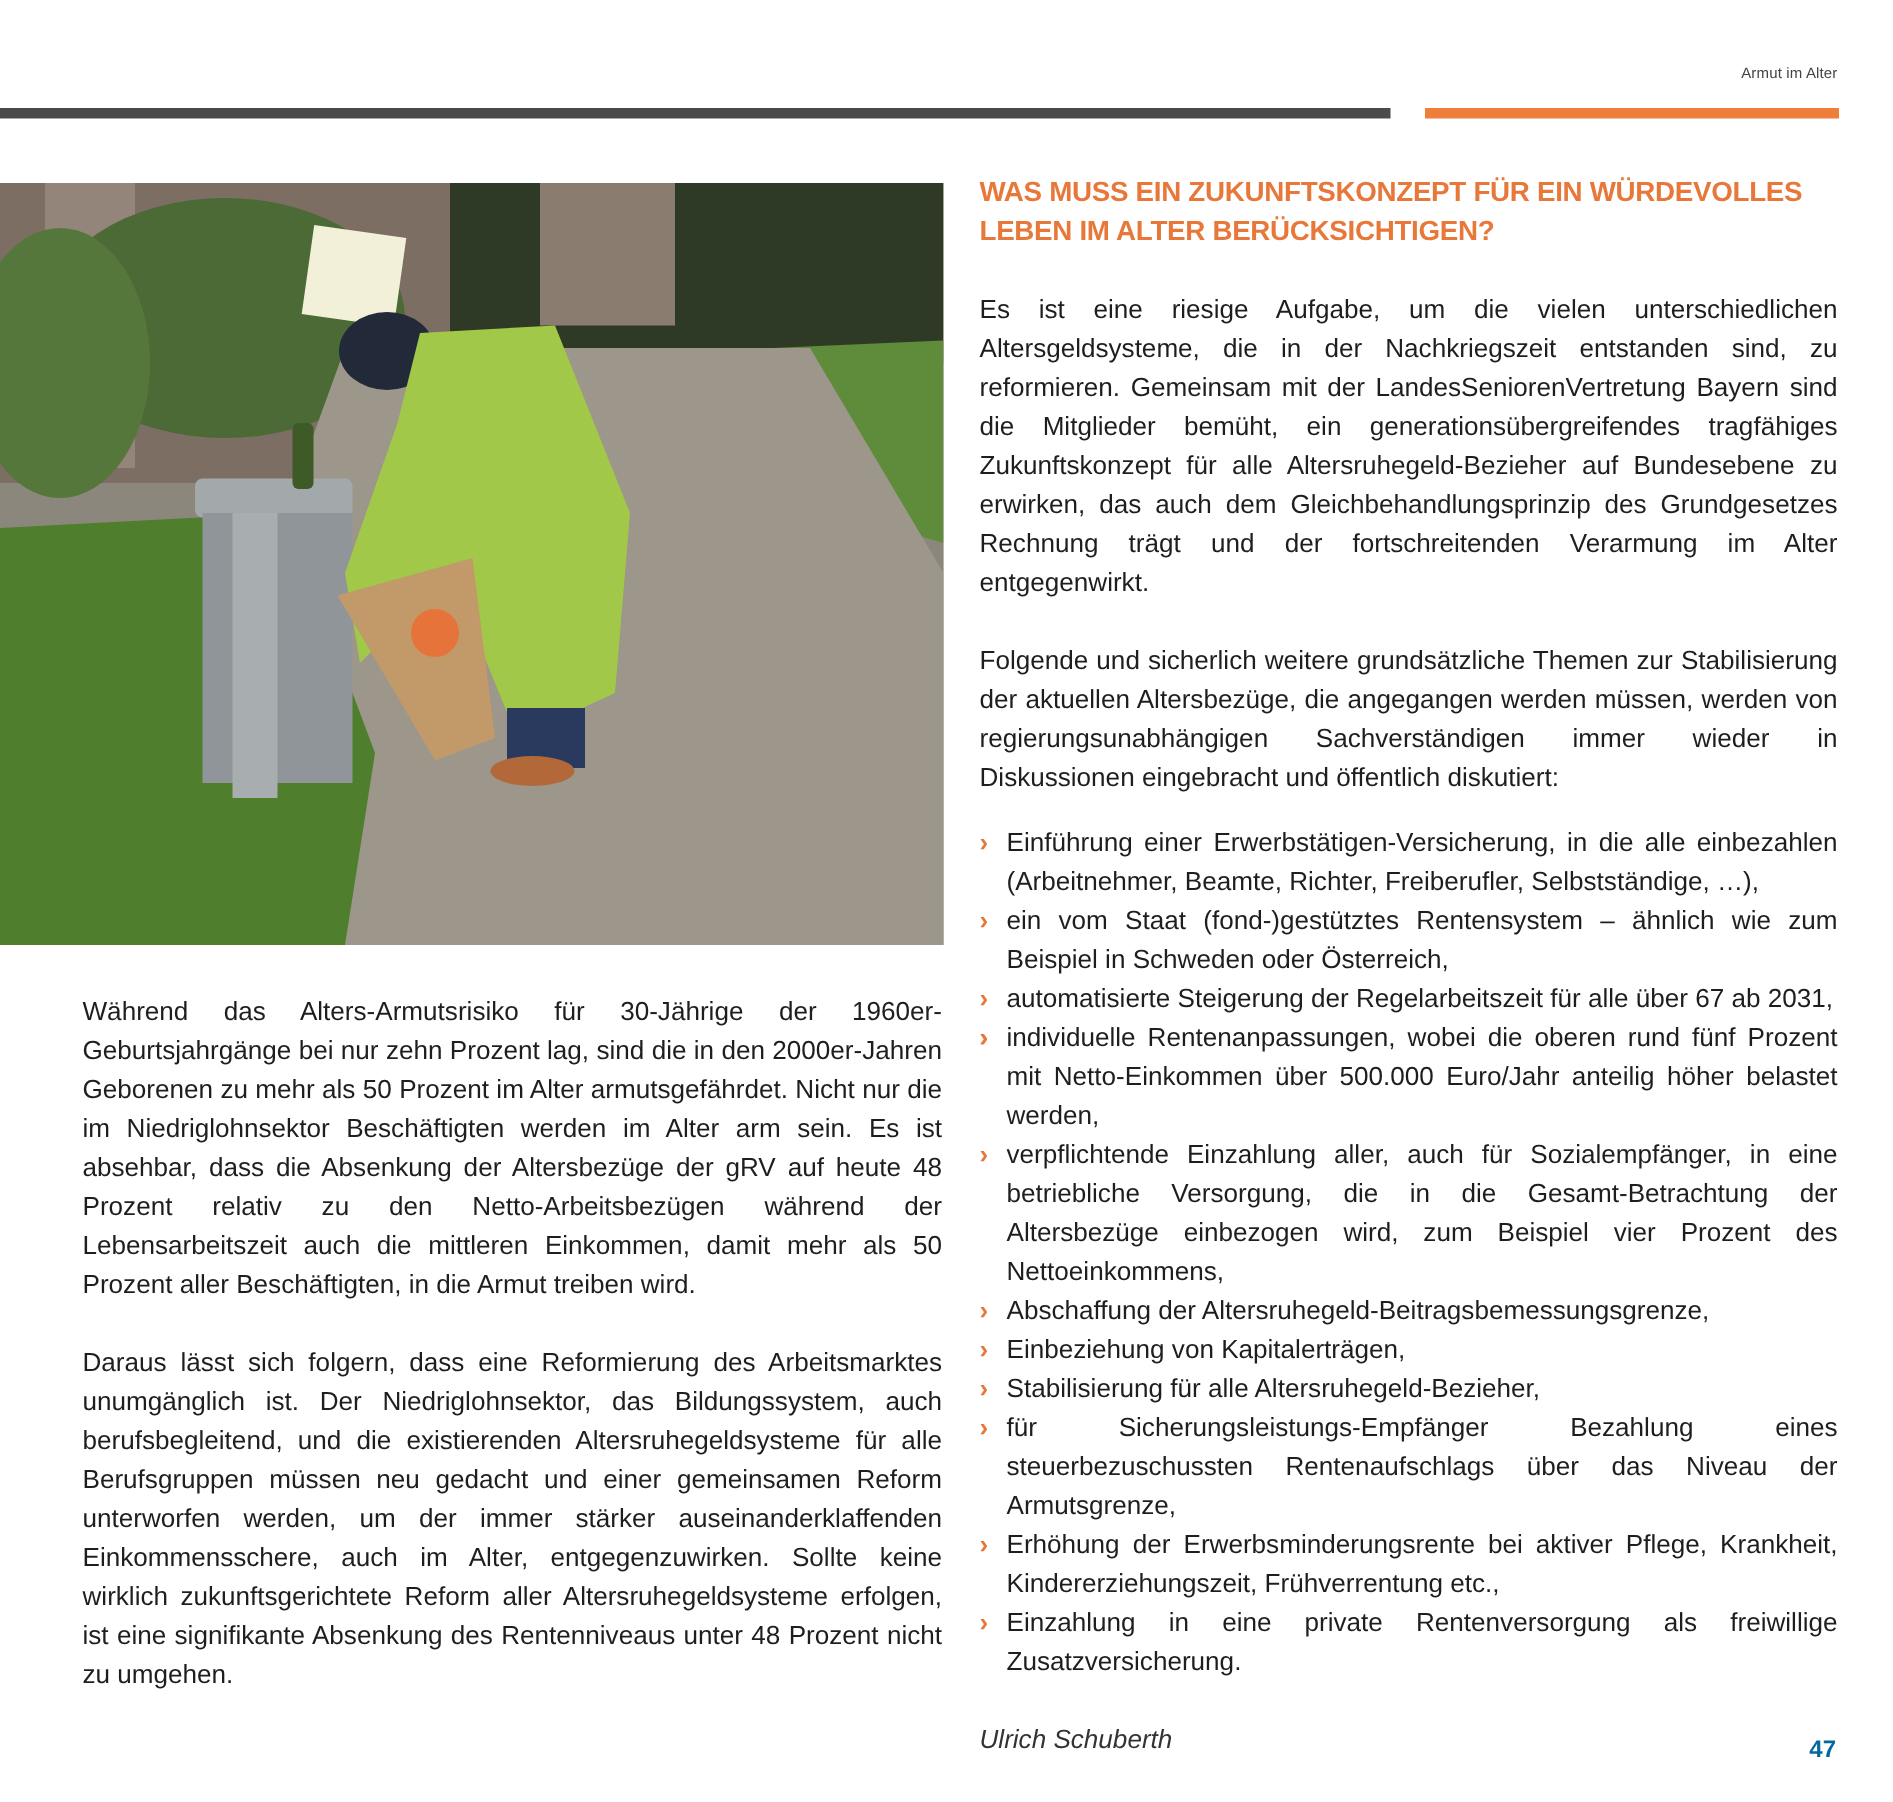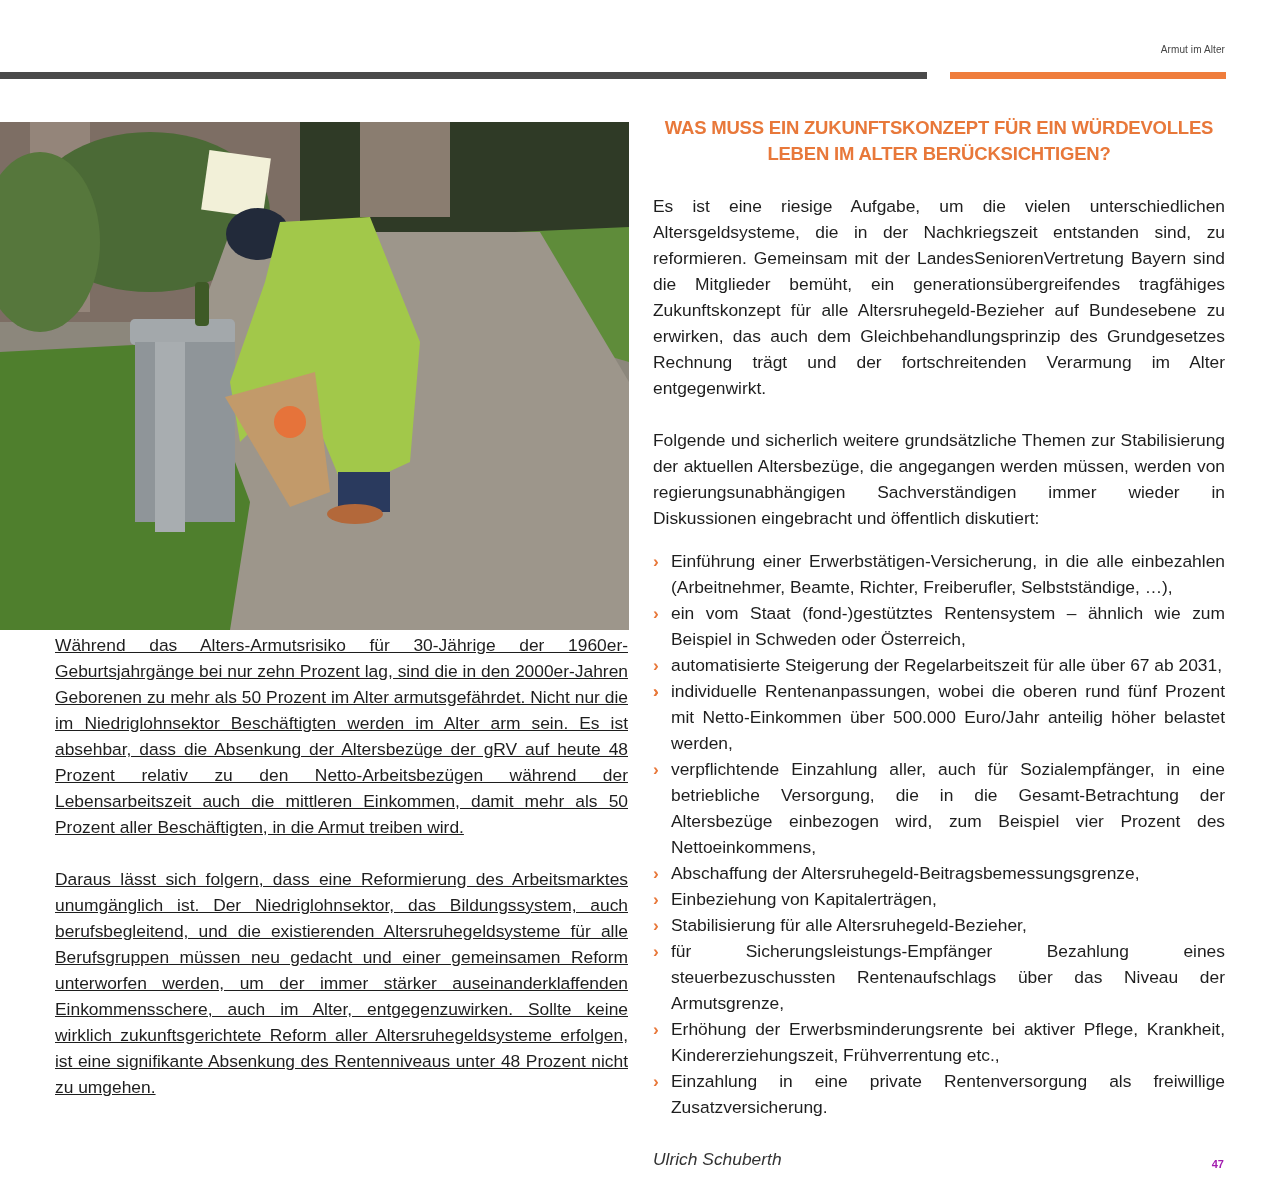--- a/index.html
+++ b/index.html
@@ -5,30 +5,30 @@
   html, body { margin: 0; padding: 0; background: #ffffff; }
   body { width: 1262px; height: 1201px; position: relative; overflow: hidden;
          font-family: "Liberation Sans", "DejaVu Sans", sans-serif; color: #1e1e1e; }
   .running-head { position: absolute; top: 44px; right: 37px; font-size: 10px; color: #444; letter-spacing: 0.1px; }
   .rule-dark { position: absolute; top: 72px; left: 0; width: 927px; height: 7px; background: #4a4a4a; }
   .rule-orange { position: absolute; top: 72px; left: 950px; width: 276px; height: 7px; background: #ef7d3c; }
 
   .photo { position: absolute; left: 0; top: 122px; width: 629px; height: 508px; overflow: hidden; background: #7b7a70; }
 
   .col { position: absolute; font-size: 17.4px; line-height: 26px; text-align: justify; hyphens: manual; }
-  .col-left { left: 55px; top: 632px; width: 573px; text-decoration: underline; }
+  .col-left { left: 55px; top: 661px; width: 573px; }
   .col-right { left: 653px; top: 115px; width: 572px; }
   .col p { margin: 0 0 26px 0; }
 
-  .headline { color: #e8783a; font-weight: bold; font-size: 18.5px; line-height: 26px; margin: 0 0 26px 0; text-align: center; letter-spacing: -0.2px; }
+  .headline { color: #e8783a; font-weight: bold; font-size: 18.5px; line-height: 26px; margin: 0 0 26px 0; text-align: left; letter-spacing: -0.2px; }
   .bullets { list-style: none; margin: 0 0 26px 0; padding: 0; }
   .bullets li { position: relative; padding-left: 18px; }
   .bullets li .chev { position: absolute; left: 0; top: 0; color: #e8783a; font-weight: bold; }
   .author { font-style: italic; color: #333; margin: 0; }
-  .page-number { position: absolute; right: 38px; top: 1158px; font-weight: bold; font-size: 11px; color: #a21caf; }
+  .page-number { position: absolute; right: 38px; top: 1158px; font-weight: bold; font-size: 16px; color: #0369a1; }
 </style>
 </head>
 <body>
 
 <div class="running-head">Armut im Alter</div>
 <div class="rule-dark"></div>
 <div class="rule-orange"></div>
 
 <div class="photo">
   <svg width="629" height="508" viewBox="0 0 629 508" xmlns="http://www.w3.org/2000/svg">

